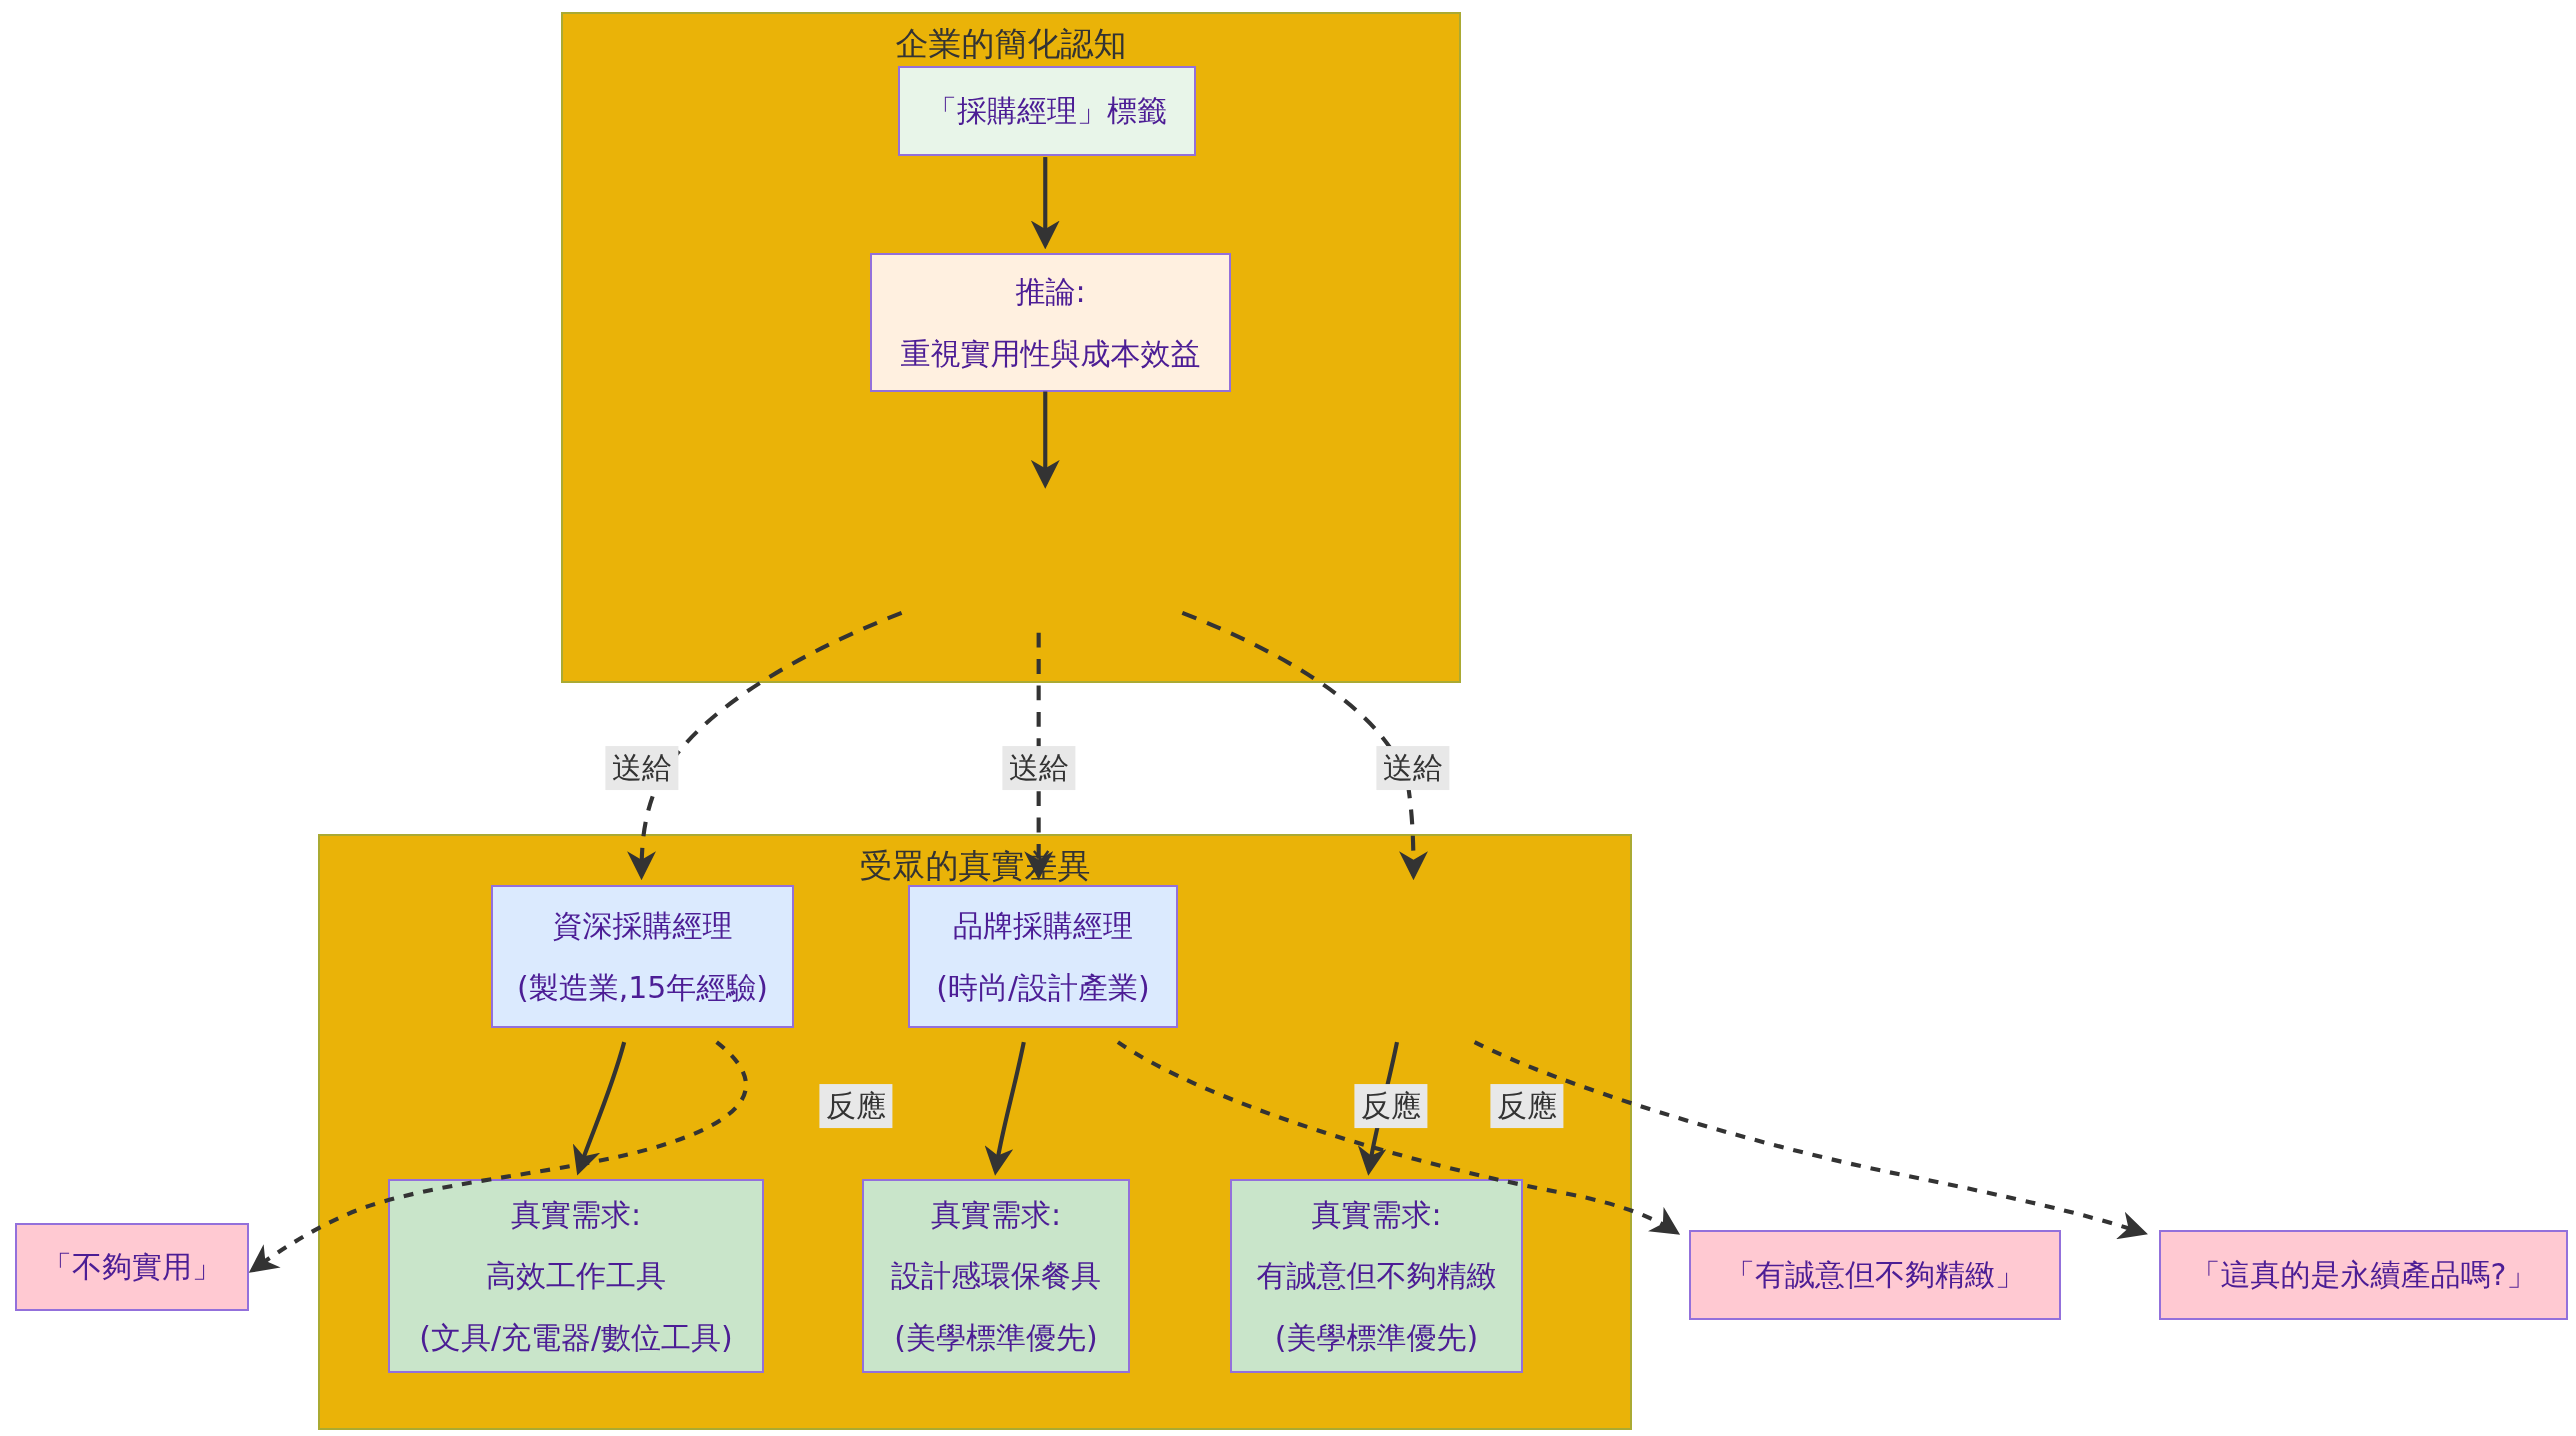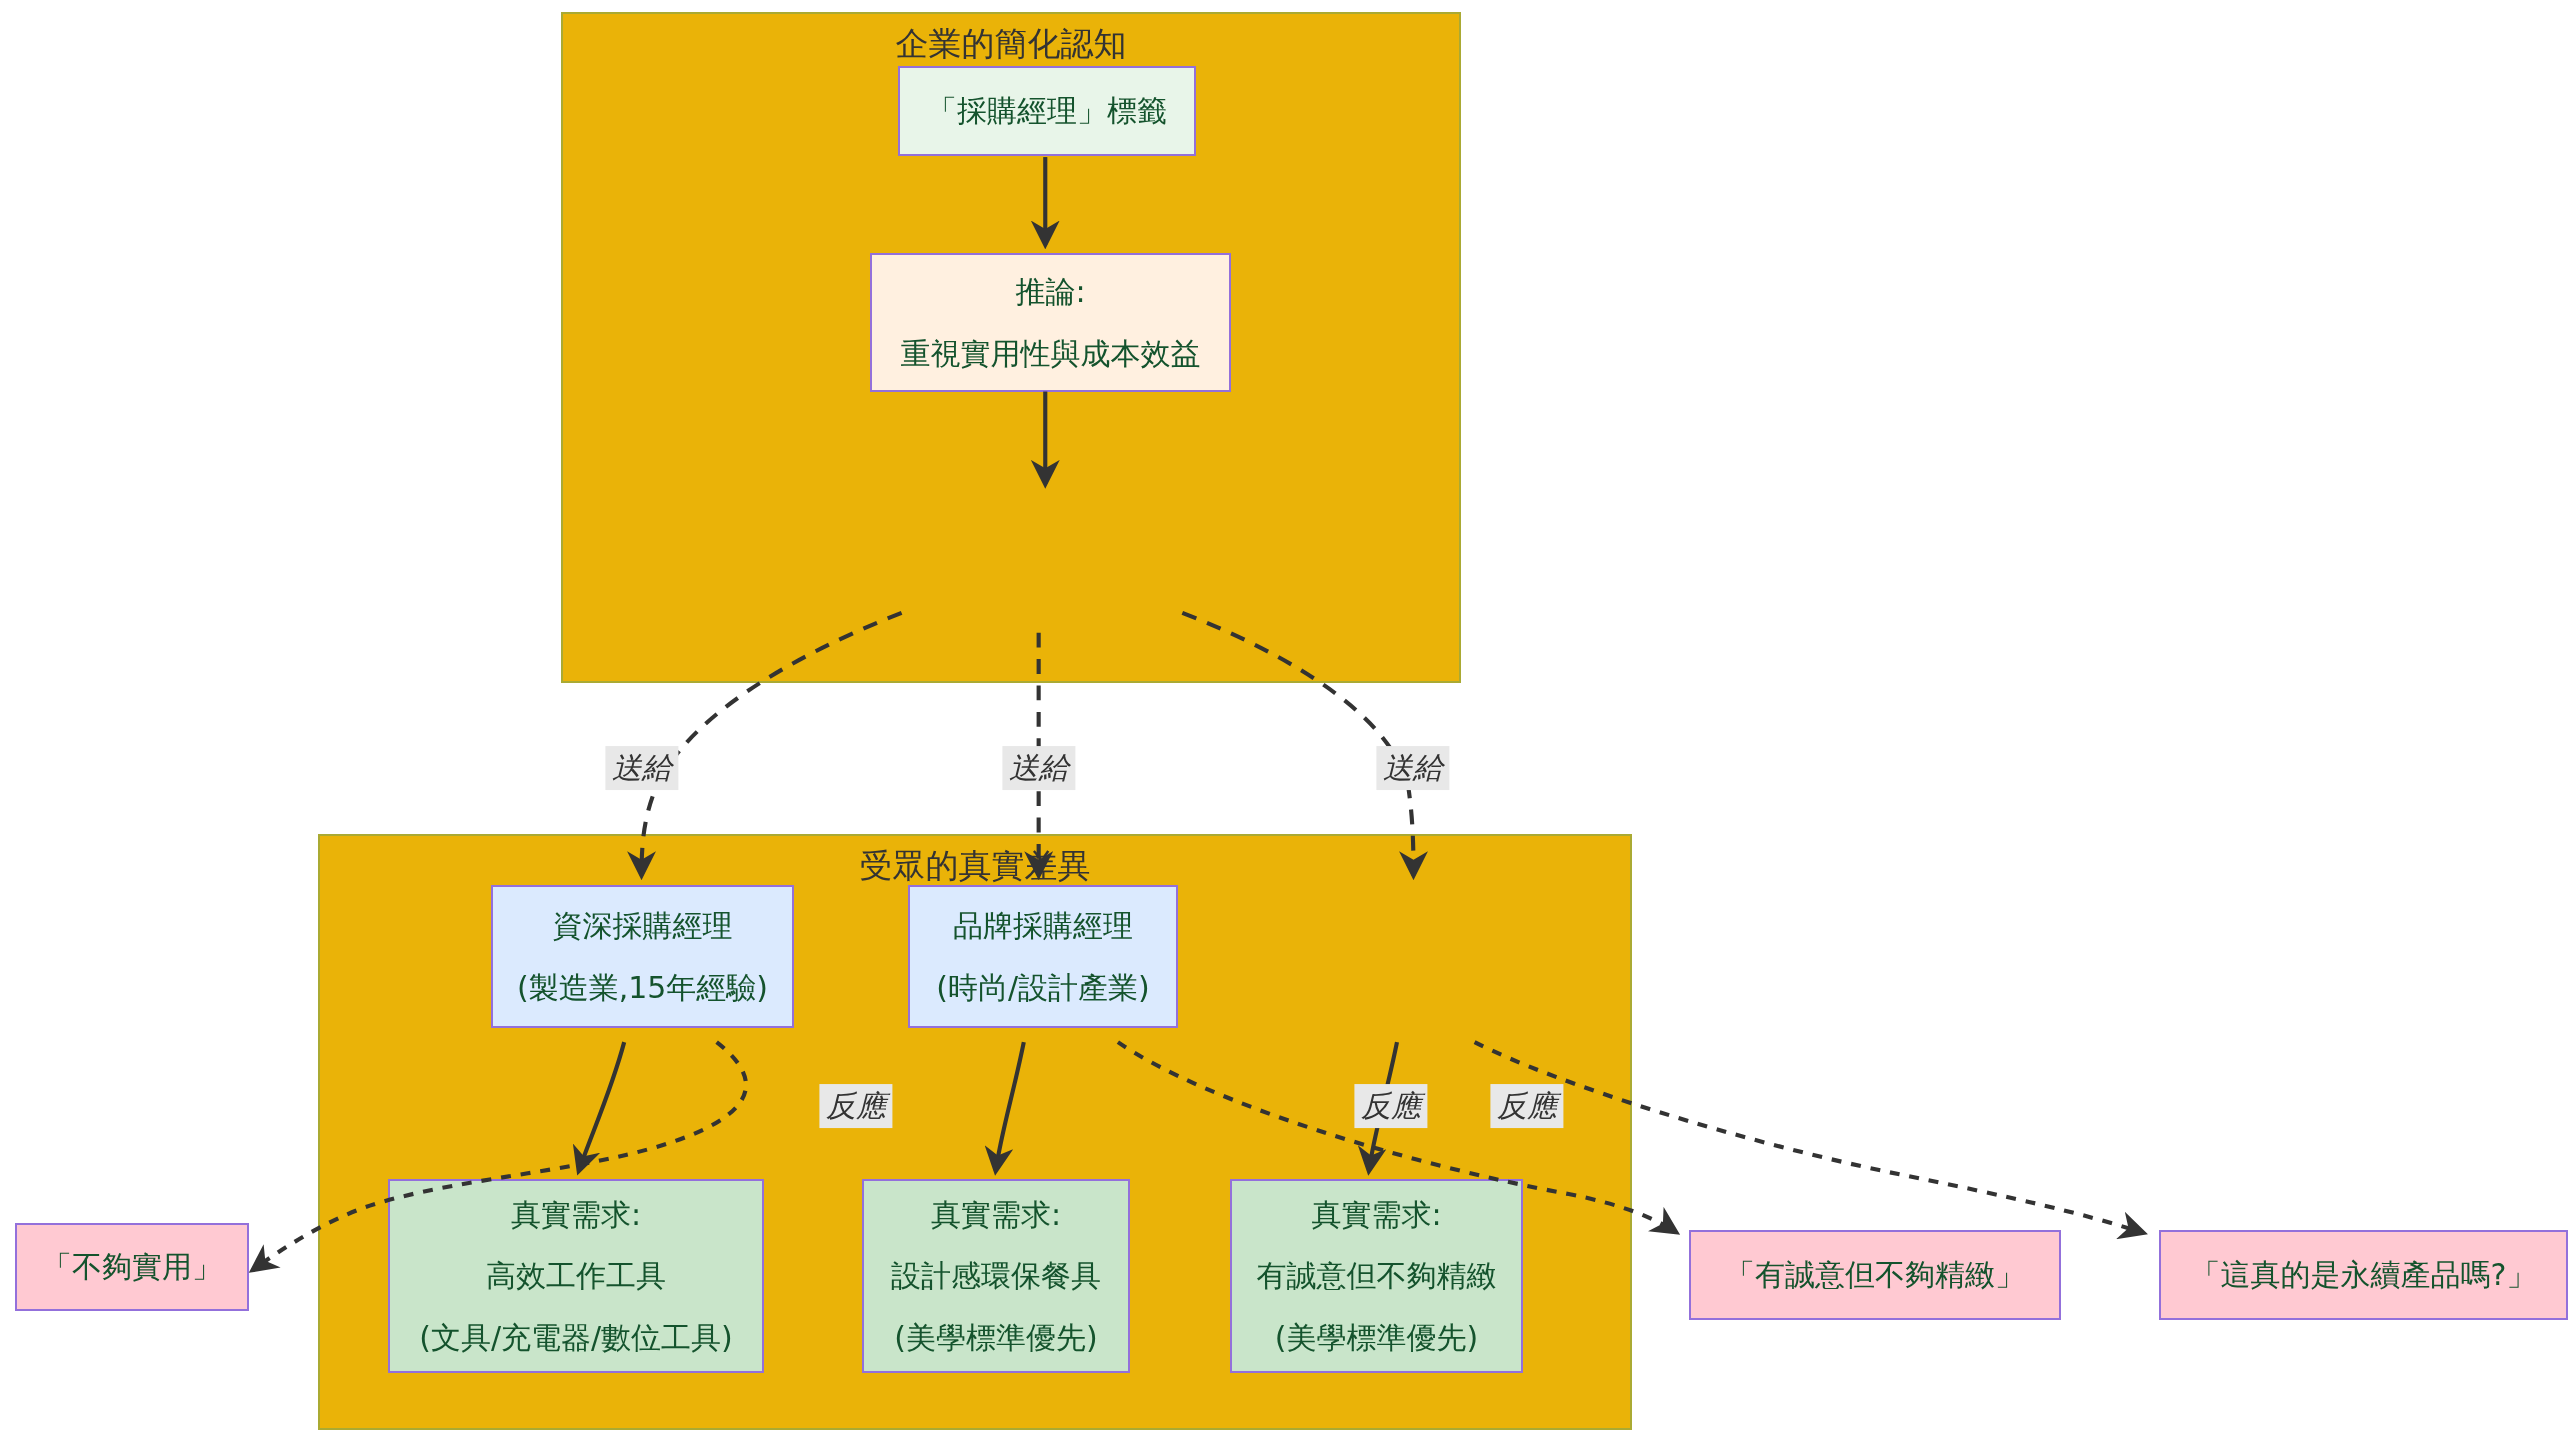--- a/index.html
+++ b/index.html
@@ -10,34 +10,34 @@
   .cluster{
     position:absolute;background:#eab308;border:2.5px solid #aaaa33;z-index:1;
   }
   .cluster-title{
     position:absolute;left:0;top:8.3px;width:100%;text-align:center;
     font-size:33px;color:#333333;z-index:2;
   }
   .node{
     position:absolute;border:2.5px solid #9370db;z-index:3;
     display:flex;flex-direction:column;align-items:center;justify-content:center;
-    text-align:center;font-size:30px;line-height:2.05;color:#14532d;
+    text-align:center;font-size:30px;line-height:2.05;color:#4c1d95;
   }
   .node .line{white-space:nowrap}
   .fill-tag{background:#e8f5e9}
   .fill-inference{background:#fff0e0}
   .fill-choice{background:#fde8ee}
   .fill-persona{background:#dbeafe}
   .fill-need{background:#c9e5ca}
   .fill-quote{background:#ffc9d2}
   .edges{position:absolute;left:0;top:0;z-index:4;pointer-events:none}
   .elabel{
     position:absolute;transform:translate(-50%,-50%);z-index:5;
     background:#e8e8e8;font-size:30px;line-height:1.35;padding:1.7px 6.6px;
-    color:#333333;white-space:nowrap;font-style:italic;
+    color:#333333;white-space:nowrap;
   }
 </style>
 </head>
 <body>
 
 <div class="canvas">
 
   <div class="cluster" style="left:561px;top:11.6px;width:896px;height:667px">
     <div class="cluster-title">企業的簡化認知</div>
   </div>

